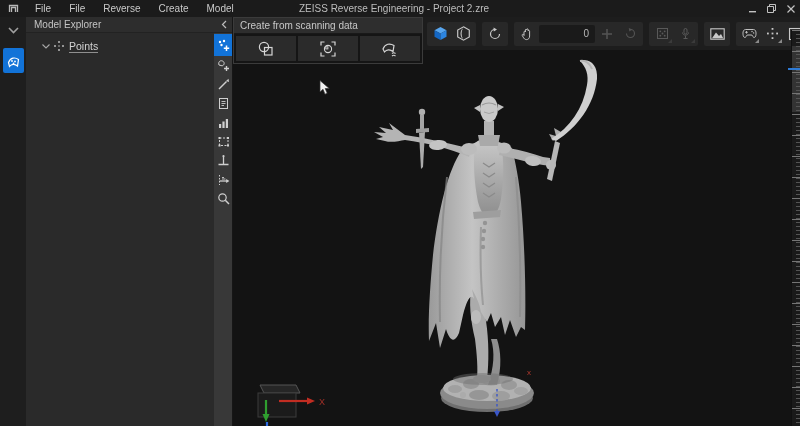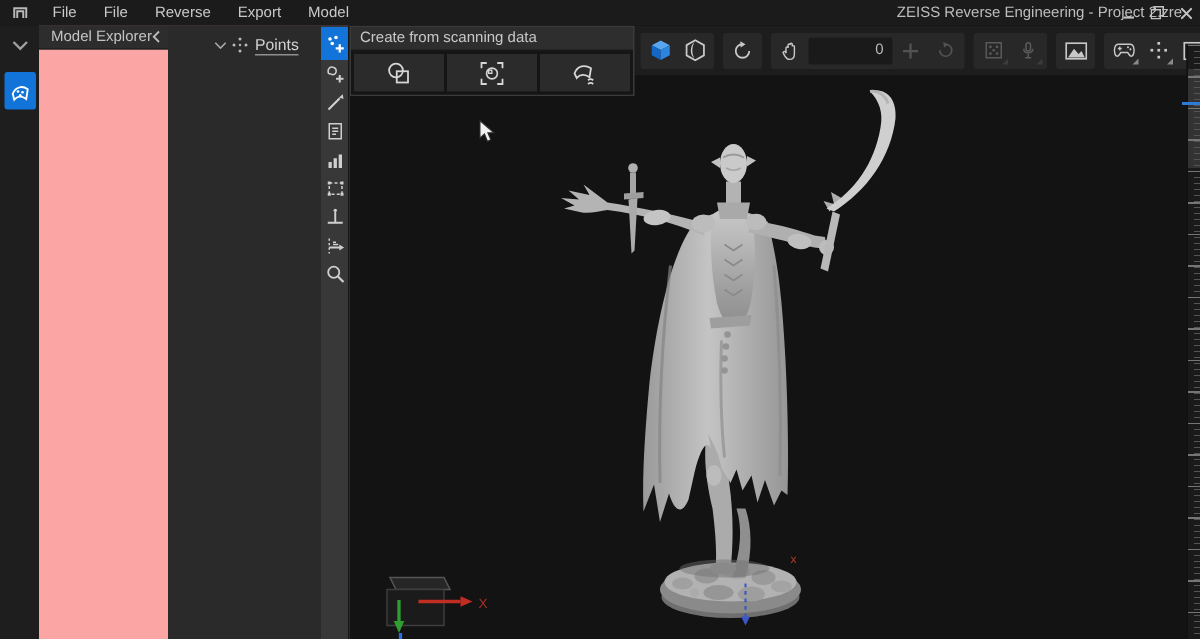--- a/index.html
+++ b/index.html
@@ -8,43 +8,43 @@
     position:relative; width:800px; height:426px; overflow:hidden;
     background:#141414; font-family:"Liberation Sans",sans-serif;
     color:#cfcfcf; font-size:10px; user-select:none;
   }
   
   .titlebar{ position:absolute; top:0; left:0; right:0; height:17px;
     background:#1b1b1b; display:flex; align-items:center; z-index:40;}
   .appicon{ width:26px; height:17px; display:flex; align-items:center; justify-content:center;}
   .menubar{ display:flex; height:100%; align-items:center;}
   .menu-item{ padding:0 9px; font-size:10px; color:#c9c9c9; line-height:17px; cursor:default;}
-  .win-title{ position:absolute; left:0; right:12px; text-align:right; font-size:10px;
+  .win-title{ position:absolute; left:0; right:12px; text-align:center; font-size:10px;
     color:#bdbdbd; pointer-events:none;}
   .wincontrols{ margin-left:auto; display:flex; height:100%; z-index:2;}
   .winbtn{ width:19px; height:17px; display:flex; align-items:center; justify-content:center; color:#c2c2c2;}
   
   .main{ position:absolute; top:17px; left:0; right:0; bottom:0; display:flex;}
   .activitybar{ width:26px; background:#1e1e1e; display:flex; flex-direction:column; align-items:center;}
   .act-chevron{ width:26px; height:26px; display:flex; align-items:center; justify-content:center; color:#9f9f9f;}
   .act-tile{ width:21px; height:25px; margin-top:5px; background:#1273d8; border-radius:2px;
     display:flex; align-items:center; justify-content:center;}
   
-  .explorer-wrap{ width:207px; display:flex; flex-direction:row; background:#fca5a5;
+  .explorer-wrap{ width:207px; display:flex; flex-direction:column; background:#7dd3fc;
     border-right:1px solid #161616;}
   .panel-header{ height:16px; background:#2d2d2d; border-bottom:1px solid #222;
     display:flex; align-items:center; padding:0 5px 0 8px; font-size:10px; color:#c4c4c4;}
   .panel-collapse{ margin-left:auto; color:#bdbdbd; display:flex; align-items:center;}
   .explorer-body{ flex:1; display:flex;}
   .tree{ flex:1; padding-top:5px; background:#2a2a2a;}
   .tree-row{ height:16px; display:flex; align-items:center; font-size:10.5px; color:#d2d2d2;}
   .tree-row .tw{ width:12px; display:flex; justify-content:center; color:#a8a8a8;}
   .tree-ico{ width:14px; display:flex; justify-content:center; margin-right:3px;}
   .lbl-underline{ border-bottom:1px solid #8f8f8f;}
-  .indent1{ padding-left:14px;justify-content:center;}
+  .indent1{ padding-left:14px;}
   .indent2{ padding-left:40px;}
   
   .toolcol{ width:18px; background:#383838; display:flex; flex-direction:column; align-items:center; padding-top:1px;}
   .vtool{ width:18px; height:19px; display:flex; align-items:center; justify-content:center; color:#cfcfcf;}
   .vtool.active{ background:#1273d8; height:22px;}
   
   .viewport{ position:relative; flex:1; background:#131313; overflow:hidden;}
   .topstrip{ position:absolute; top:0; left:0; right:0; height:33px; background:#1d1d1d; z-index:5;}
   .toolbar{ position:absolute; top:4px; left:194px; height:25px; display:flex; gap:6px; align-items:center; z-index:20;}
   .tgroup{ background:#282828; border-radius:2px; height:24px; display:flex; align-items:center; padding:0 2px; gap:1px;}
@@ -86,21 +86,21 @@
     <div class="appicon">
       <svg width="11" height="9" viewBox="0 0 11 9">
           <path d="M1.5,8 L1.5,1.5 L9.5,1.5 L9.5,8 M3.5,8 L3.5,3.5 L7.5,3.5 L7.5,8" fill="none" stroke="#b9b9b9" stroke-width="1.3"></path>
         </svg>
     </div>
     <div class="win-title">ZEISS Reverse Engineering - Project 2.zre</div>
     <nav class="menubar">
       <span class="menu-item">File</span>
       <span class="menu-item">File</span>
       <span class="menu-item">Reverse</span>
-      <span class="menu-item">Export</span>
+      <span class="menu-item">Create</span>
       <span class="menu-item">Model</span>
     </nav>
     <div class="wincontrols">
       <div class="winbtn">
           <svg width="8" height="8">
             <rect x="0" y="6" width="7" height="1.4" fill="#c2c2c2"></rect>
           </svg>
         </div>
       <div class="winbtn">
           <svg width="9" height="9">

